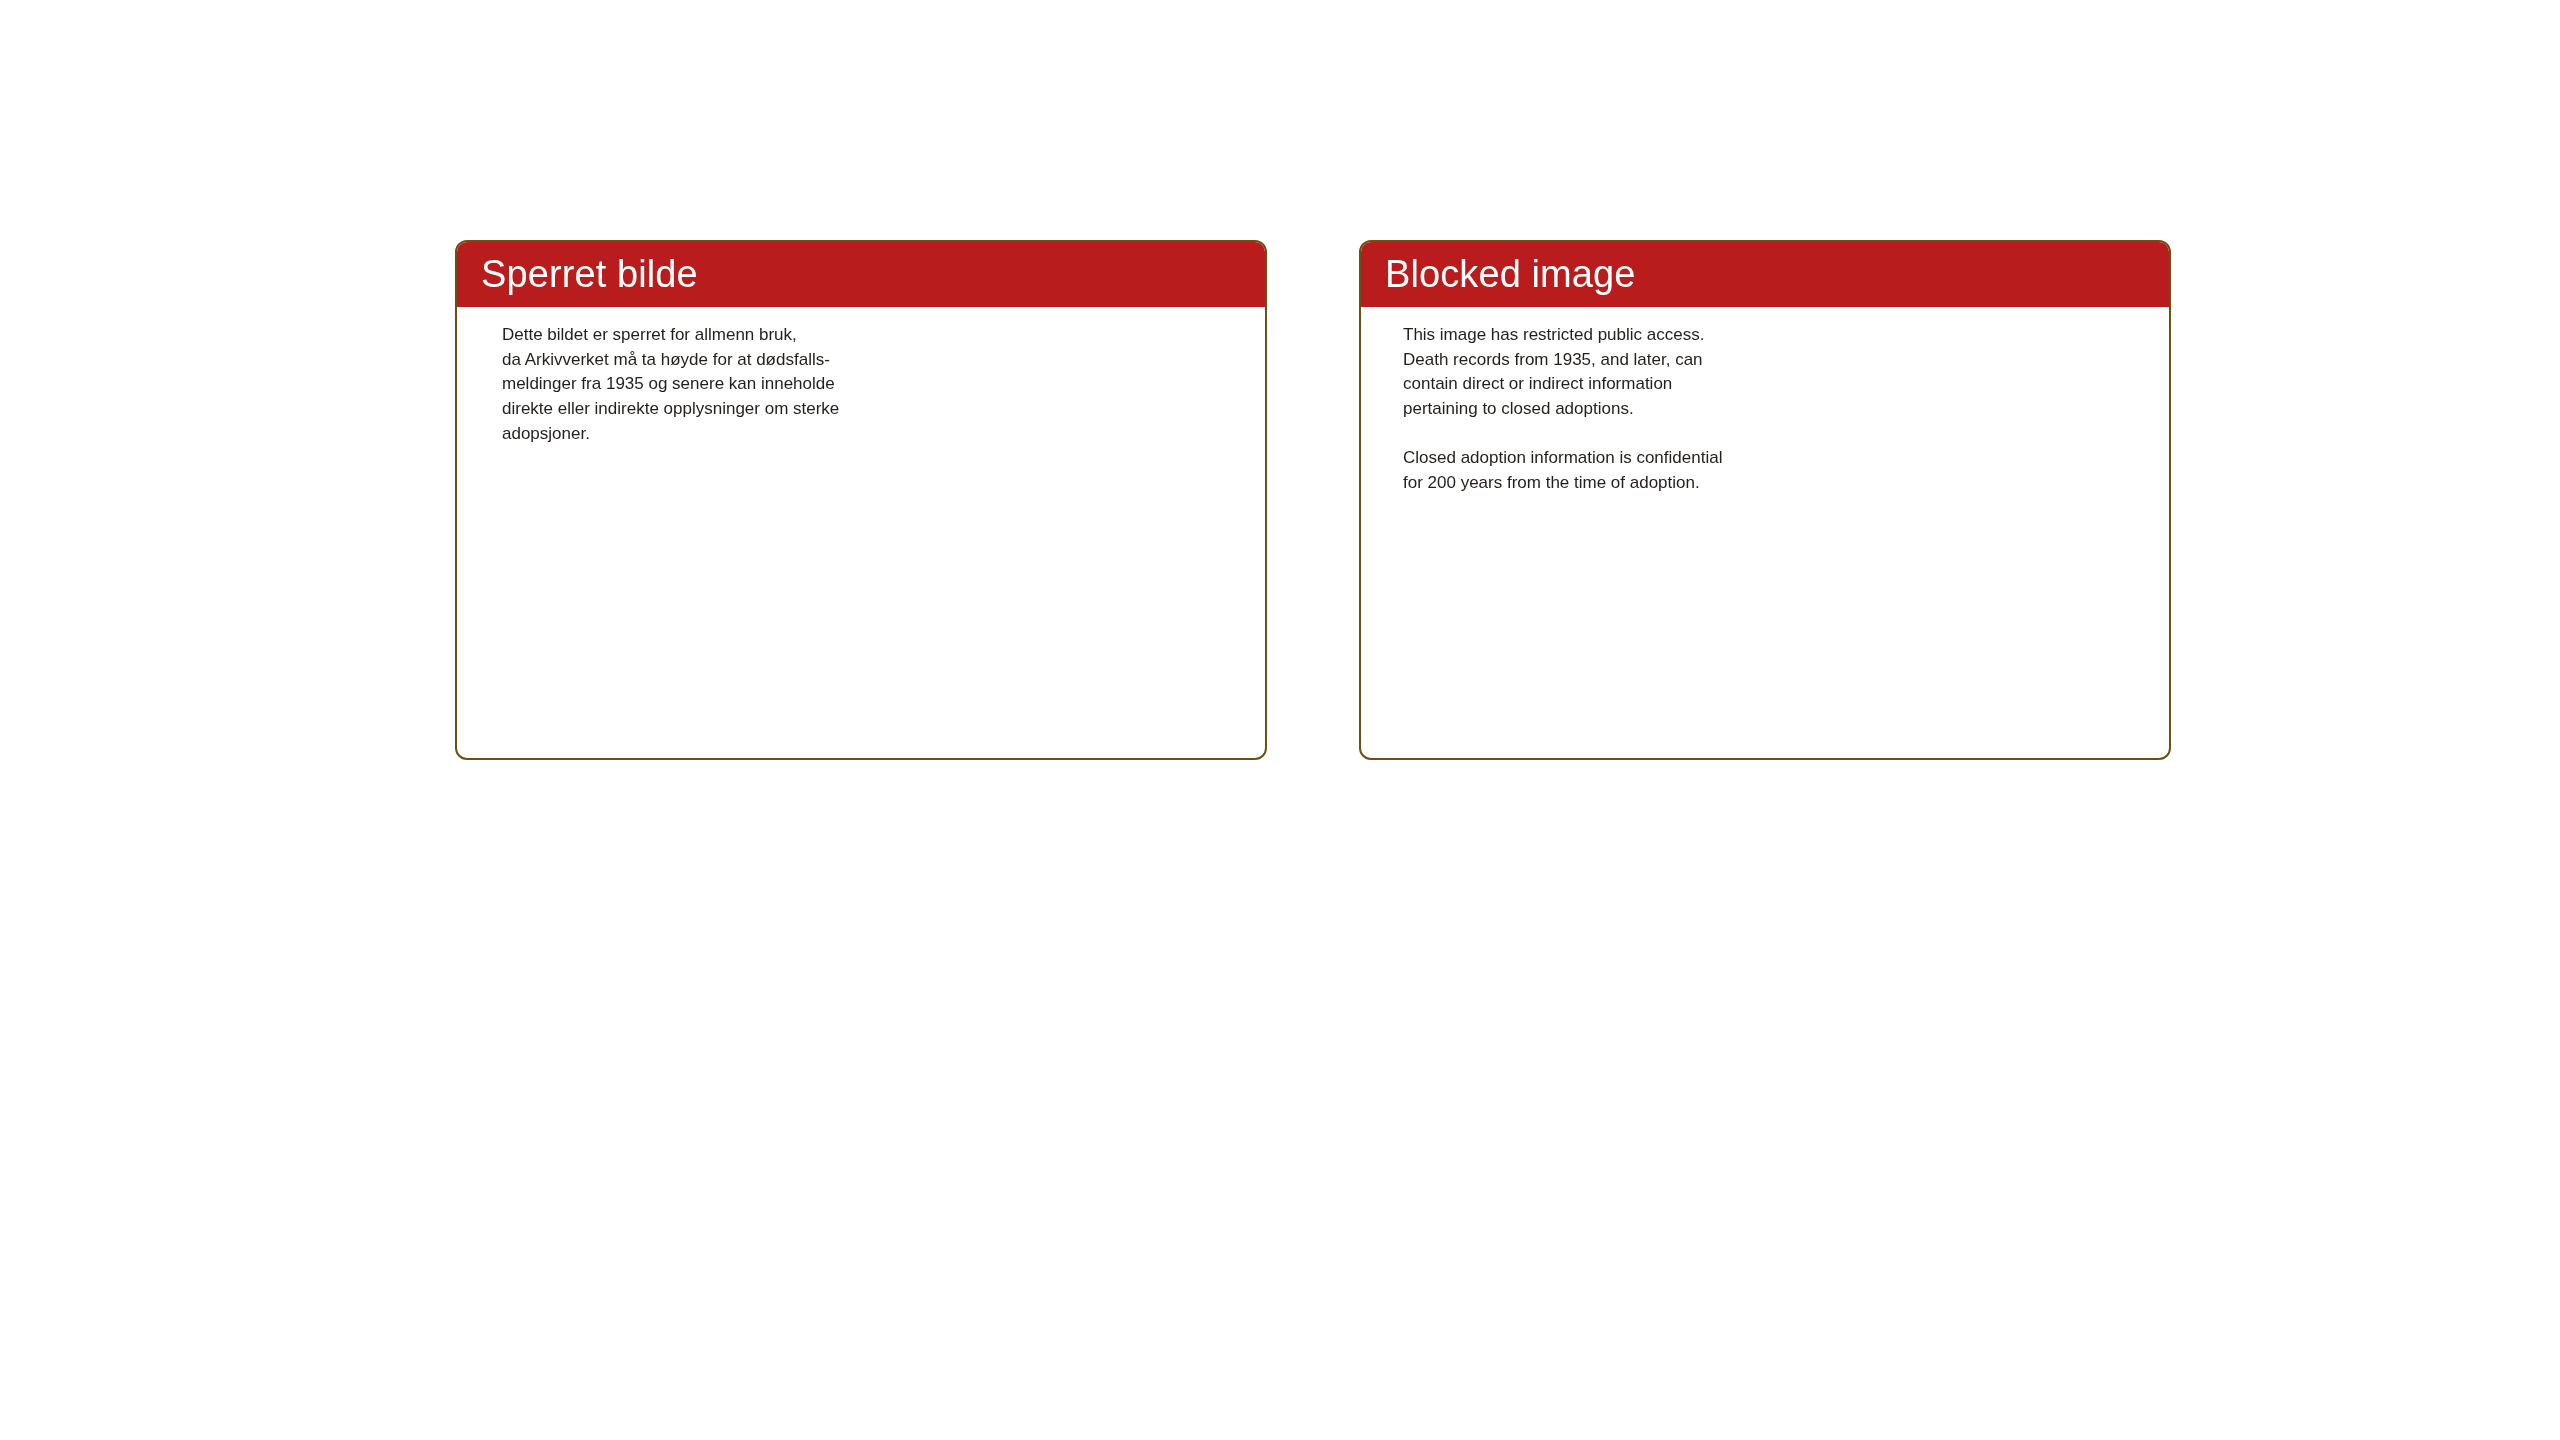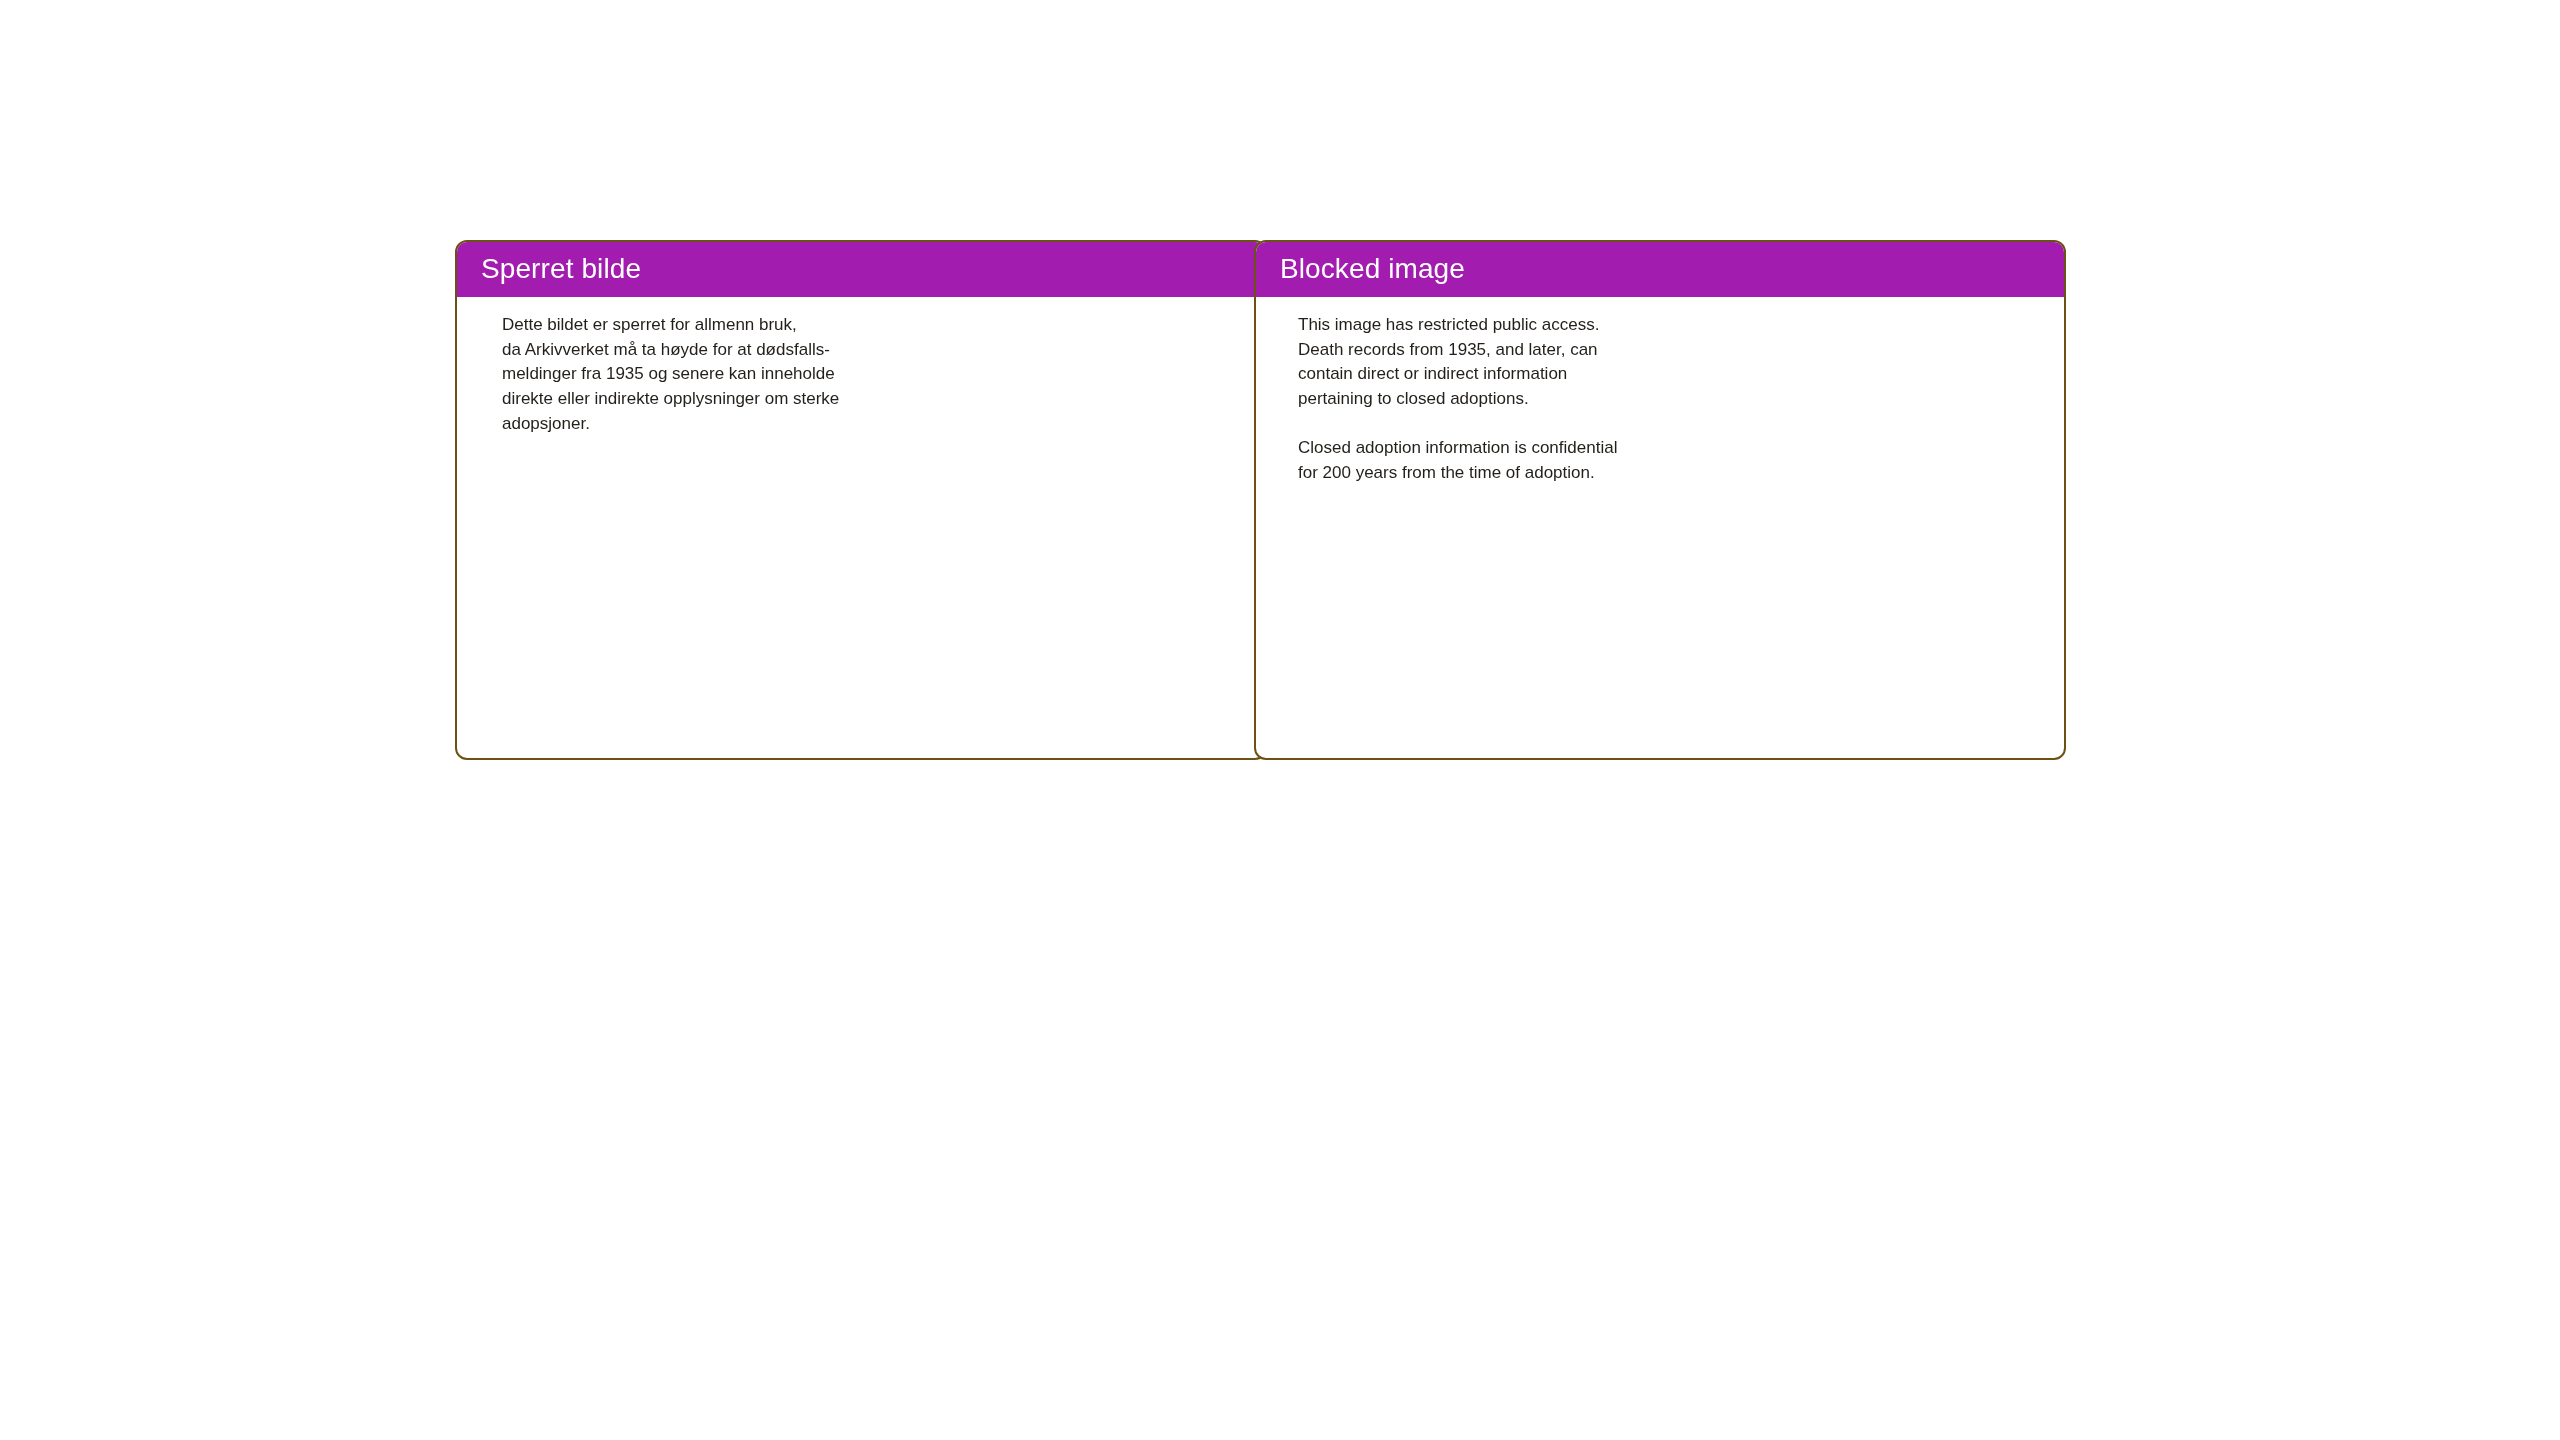--- a/index.html
+++ b/index.html
@@ -21,23 +21,23 @@
   .panel {
     position: absolute;
     box-sizing: border-box;
     border: 2px solid #6b5213;
     border-radius: 12px;
     background: #ffffff;
     overflow: hidden;
   }
   .panel-header {
     box-sizing: border-box;
-    background: #a21caf;
+    background: #b91c1c;
     color: #ffffff;
-    font-size: 28px;
+    font-size: 38px;
     line-height: 1;
     padding: 13px 0 14px 24px;
     letter-spacing: 0.1px;
     white-space: nowrap;
   }
   .panel-body {
     box-sizing: border-box;
     padding: 16px 26px 14px 45px;
     color: #231f1a;
     font-size: 17px;
@@ -52,21 +52,21 @@
   }
 
   
   #panel-blocked-no {
     left: 455px;
     top: 240px;
     width: 812px;
     height: 520px;
   }
   #panel-blocked-en {
-    left: 1254px;
+    left: 1359px;
     top: 240px;
     width: 812px;
     height: 520px;
   }
   #panel-blocked-en .panel-body {
     padding-left: 42px;
     padding-right: 30px;
   }
 </style>
 </head>

